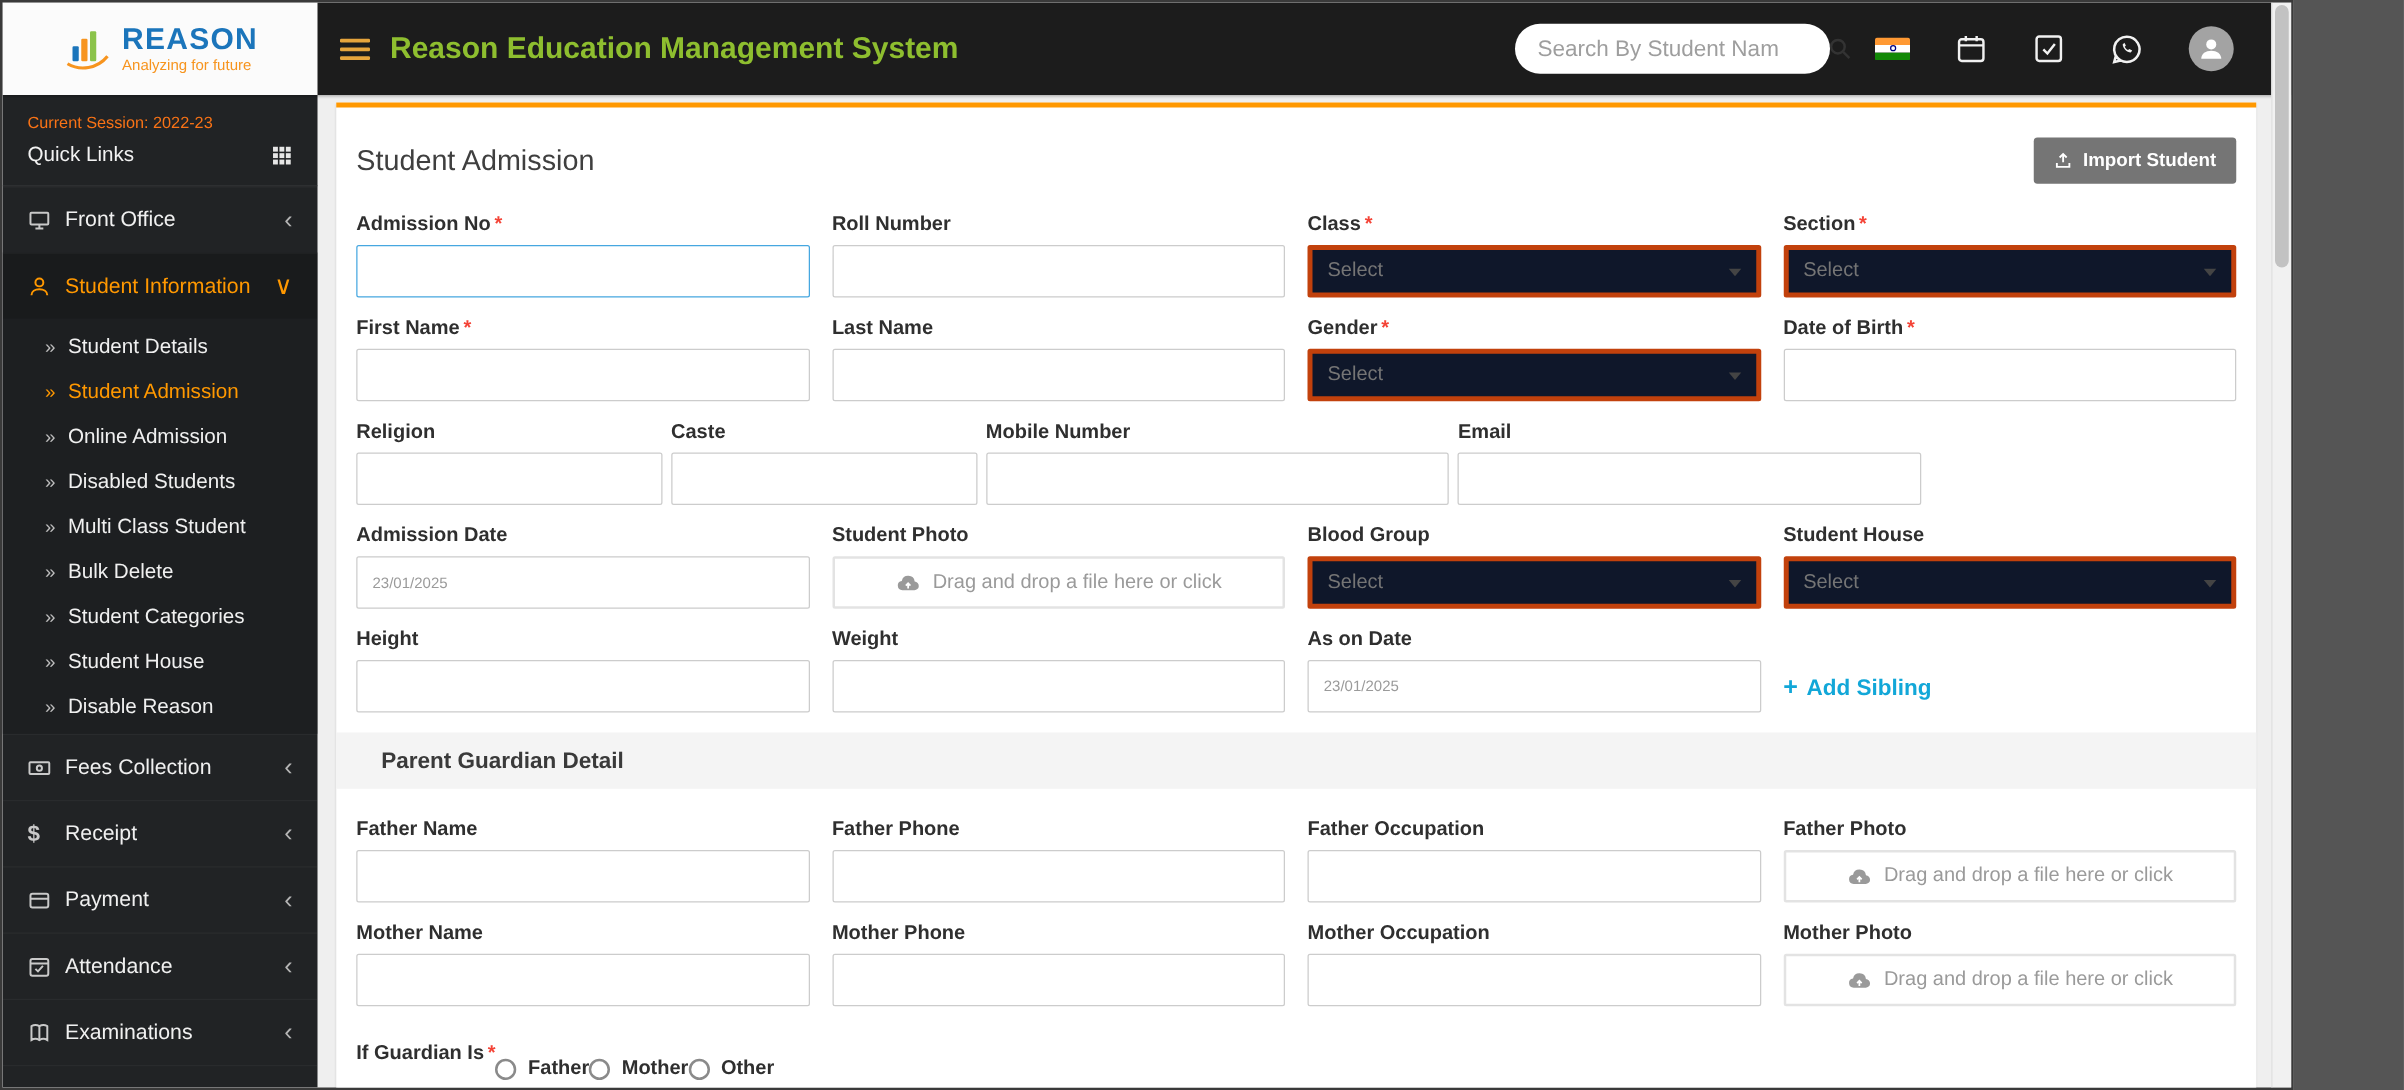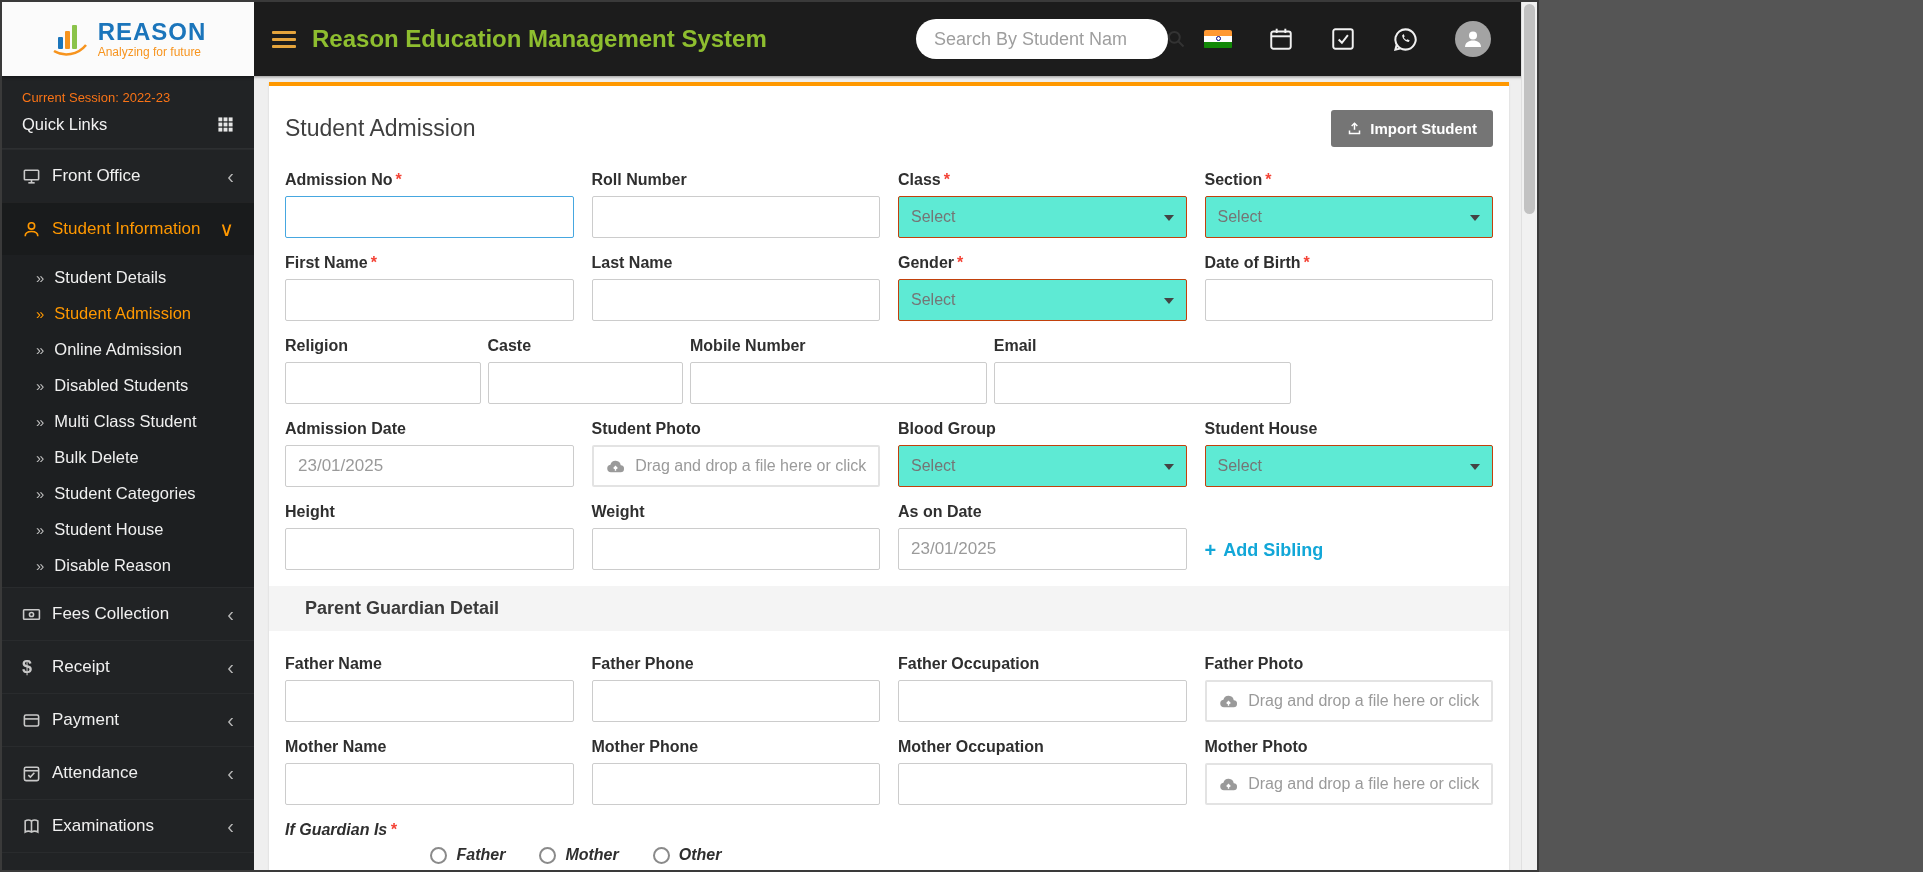--- a/index.html
+++ b/index.html
@@ -1,20 +1,20 @@
 <!DOCTYPE html>
 <html><head>
 <meta charset="utf-8">
 <style>
   * { box-sizing: border-box; margin: 0; padding: 0; }
   html,body { margin:0; padding:0; background:#555; }
   body { font-family: "Liberation Sans", "DejaVu Sans", sans-serif; }
 
   .screen {
-    width:1539px; height:872px; position:relative; overflow:hidden;
+    width:1835px; height:872px; position:relative; overflow:hidden;
     border:2px solid #3a3a3a; background:#efefef;
   }
 
   
   .topbar {
     position:absolute; top:0; left:0; right:0; height:74px;
     background:#1c1c1c; display:flex; align-items:center; z-index:20;
     box-shadow:0 1px 3px rgba(0,0,0,.4);
   }
   .logo-box {
@@ -81,28 +81,28 @@
   }
 
   .form-body { padding:6px 16px 0 16px; }
   .grid4 { display:grid; grid-template-columns:repeat(4,1fr); gap:0 18px; margin-bottom:16px; }
   .grid12 { display:grid; grid-template-columns:repeat(12,1fr); gap:0 7px; margin-bottom:16px; }
   .span2 { grid-column:span 2; } .span3 { grid-column:span 3; }
   .field label { display:block; font-size:16px; font-weight:bold; color:#2f2f2f; margin-bottom:7px; }
   .req { color:#f44336; margin-left:3px; font-weight:bold; }
   .txt {
     width:100%; height:42px; border:1px solid #ccc; border-radius:2px; padding:0 12px;
-    font-size:17px; color:#555; outline:none; background:#fff; font-family:inherit;
+    font-size:12px; color:#555; outline:none; background:#fff; font-family:inherit;
   }
   .txt.focused { border:1px solid #46a7e0; }
   .txt.muted { color:#9a9a9a; }
   .fakeselect {
-    position:relative; width:100%; height:42px; border:1px solid #c2410c; border-radius:2px;
+    position:relative; width:100%; height:42px; border:4px solid #c2410c; border-radius:2px;
     display:flex; align-items:center; padding:0 30px 0 12px; font-size:16px; color:#757575;
-    background:#5eead4; cursor:pointer;
+    background:#0f172a; cursor:pointer;
   }
   .fakeselect::after {
     content:""; position:absolute; right:12px; top:50%; margin-top:-2px;
     border-left:5px solid transparent; border-right:5px solid transparent; border-top:6px solid #444;
   }
   .dropzone {
     width:100%; height:42px; border:2px solid #e3e3e3; border-radius:2px; background:#fff;
     display:flex; align-items:center; justify-content:center; gap:9px; color:#9a9a9a; font-size:16px;
     cursor:pointer;
   }
@@ -110,21 +110,21 @@
     display:inline-flex; align-items:center; gap:7px; color:#12a7d8; font-size:18px;
     text-decoration:none; cursor:pointer; margin-top:36px; font-weight:bold;
   }
   .add-sibling .plus { font-size:20px; font-weight:bold; }
 
   .section-band {
     background:#f4f4f4; padding:12px 36px; font-size:18px; font-weight:bold; color:#3a3a3a;
     margin:10px 0 18px 0;
   }
 
-  .guardian-row { display:flex; gap:34px; margin:4px 0 26px 0;font-style:italic; }
+  .guardian-row { display:flex; align-items:center; margin:4px 0 26px 0; }
   .guardian-row .g-label { font-size:16px; font-weight:bold; color:#2f2f2f; }
   .radio-opt { display:flex; align-items:center; gap:9px; cursor:pointer;margin-top:25px; }
   .radio-circle { width:17px; height:17px; border:2px solid #8a8a8a; border-radius:50%; background:#fff; flex:none; }
   .radio-opt .r-label { font-size:16px; font-weight:bold; color:#2f2f2f; }
 
   
   .scrollbar { position:absolute; top:0; right:0; bottom:0; width:16px; background:#f1f1f1; z-index:30; border-left:1px solid #e0e0e0; }
   .scroll-thumb { position:absolute; top:2px; left:2px; width:11px; height:210px; background:#c2c2c2; border-radius:6px; }
 
   svg { display:block; }

